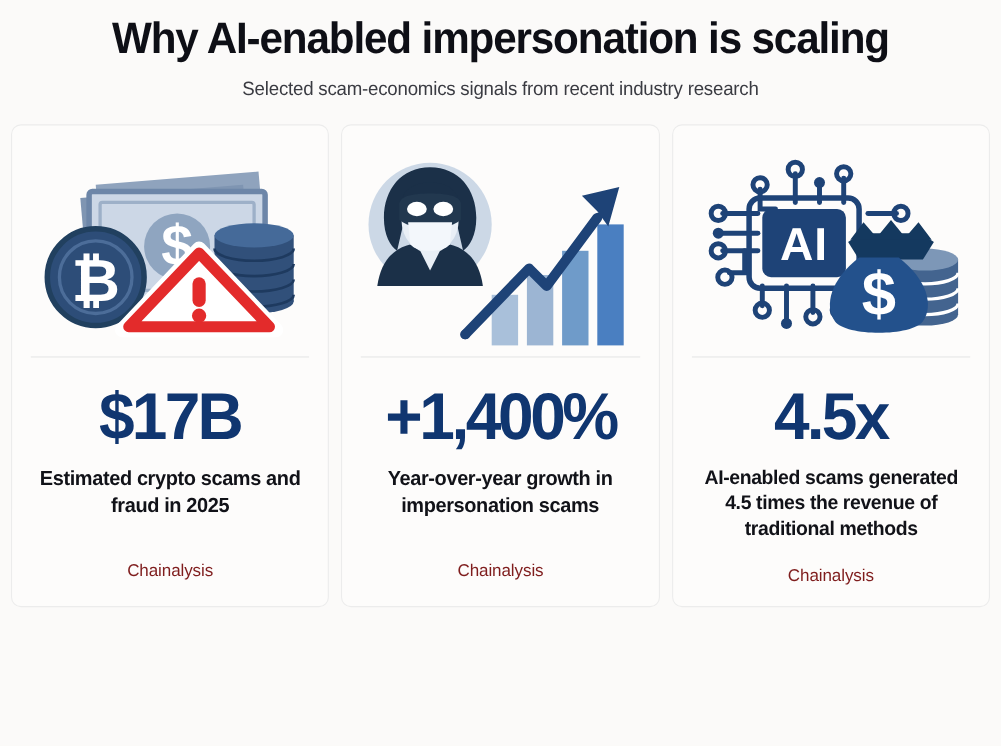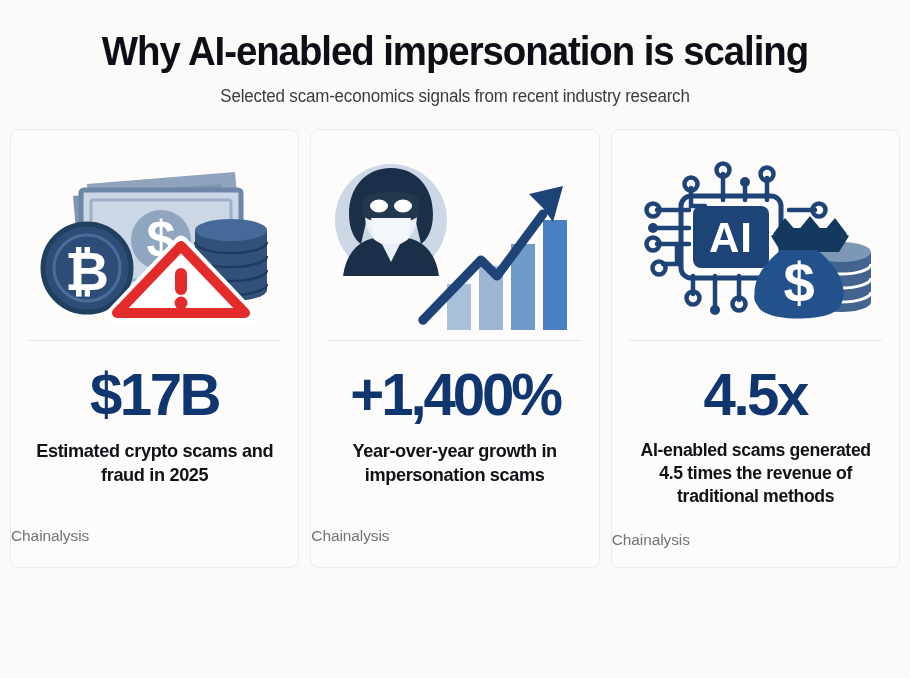--- a/index.html
+++ b/index.html
@@ -20,21 +20,21 @@
     box-sizing: border-box;
     padding: 0;
     display: flex;
     flex-direction: column;
     background: #fbfaf9;
   }
 
   
   .header {
     text-align: center;
-    padding-top: 30px;
+    padding-top: 14px;
   }
   .title {
     font-size: 40px;
     font-weight: 700;
     color: #0e0f16;
     letter-spacing: -1.1px;
     line-height: 1.06;
     margin: 0;
     transform: scaleX(0.96);
     white-space: nowrap;
@@ -107,27 +107,28 @@
     line-height: 1.26;
     margin-top: 14px;
     letter-spacing: -0.35px;
     max-width: 260px;
     transform: scaleX(0.98);
   }
   .card.three-line .desc { font-size: 18px; max-width: 268px; }
 
   .source {
     font-size: 15.5px;
-    color: #737373;
+    color: #7f1d1d;
     font-weight: 400;
     letter-spacing: -0.1px;
     position: absolute;
     bottom: 22px;
     left: 0;
     right: 0;
+    text-align: center;
   }
   .card.three-line .source { bottom: 18px; }
 
   
   .footer {
     margin-top: auto;
     padding: 0 10px;
     box-sizing: border-box;
   }
   .footer-rule {

